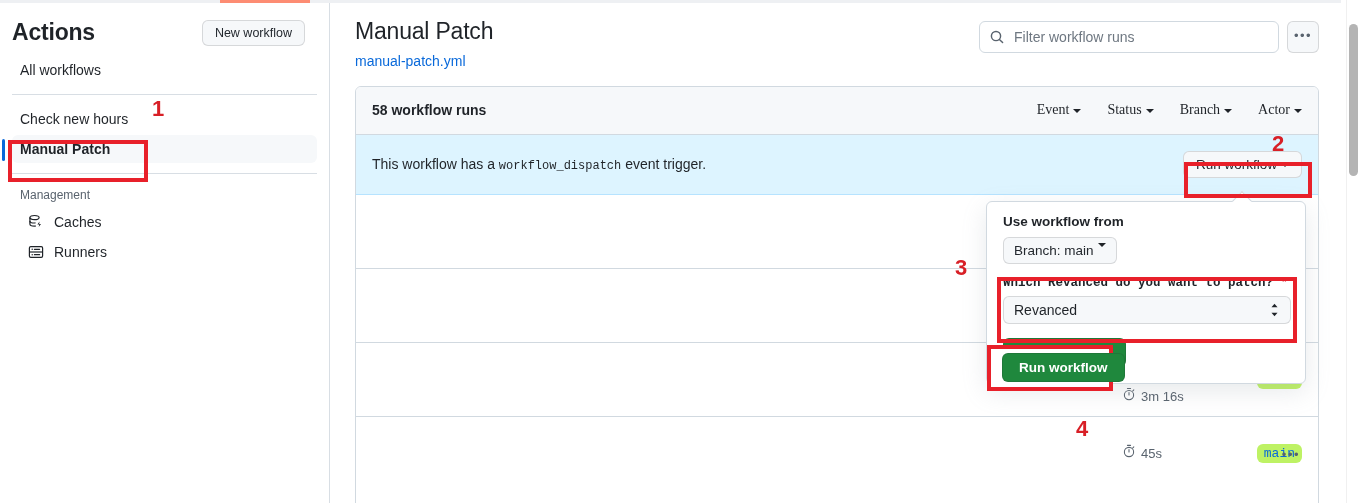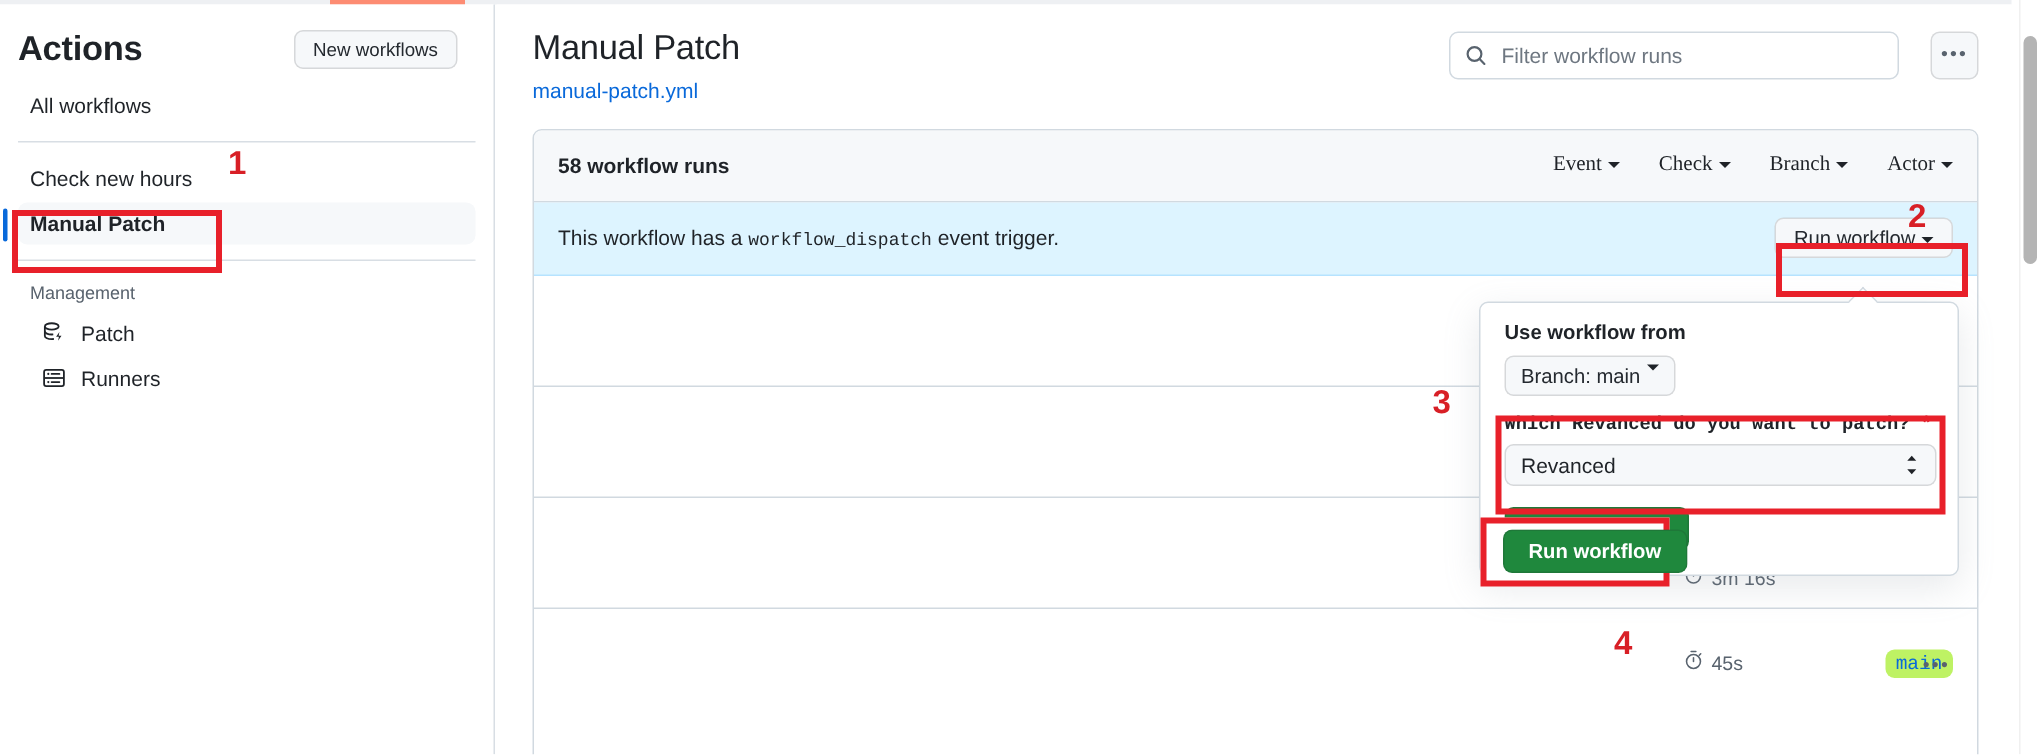--- a/index.html
+++ b/index.html
@@ -82,21 +82,21 @@
     padding: 0;
   }
   .main-header {
     display: flex; align-items: flex-start; justify-content: space-between;
     padding: 14px 22px 0 24px;
   }
   .page-title { font-size: 23px; font-weight: 400; color: #1f2328; line-height: 1.25; letter-spacing: -0.2px;}
   .page-sub { margin-top: 6px; }
   .page-sub a { font-size: 14px; color: #0969da; text-decoration: none; cursor: pointer; }
 
-  .header-right { display: flex; align-items: flex-end; gap: 21px; padding-top: 4px;}
+  .header-right { display: flex; align-items: flex-end; gap: 8px; padding-top: 4px;}
   .search-box {
     position: relative; width: 300px; height: 32px;
     border: 1px solid #d1d9e0; border-radius: 6px; background: #ffffff;
     display: flex; align-items: center; padding-left: 32px;
   }
   .search-box .s-icon { position: absolute; left: 9px; top: 7px; color: #59636e; }
   .search-input {
     border: none; outline: none; background: transparent;
     font-size: 14px; color: #59636e; width: 250px;
     font-family: "Liberation Sans", sans-serif;
@@ -127,21 +127,21 @@
     font-size: 14px; color: #1f2328; cursor: pointer; white-space: nowrap;
   }
   .caret {
     display: inline-block; width: 0; height: 0; margin-left: 4px;
     border-left: 4px solid transparent; border-right: 4px solid transparent;
     border-top: 4px solid #1f2328; vertical-align: middle;
   }
 
   .dispatch-banner {
     background: #ddf4ff; border-bottom: 1px solid #b6e3ff;
-    height: 49px; display: flex; align-items: center;
+    height: 60px; display: flex; align-items: center;
     justify-content: space-between; padding: 0 16px 0 16px;
   }
   .dispatch-text { font-size: 14px; color: #1f2328; }
   .dispatch-text code {
     font-family: "Liberation Mono", monospace; font-size: 12px;
     background: transparent; color: #1f2328;
   }
   .run-workflow-btn {
     background: #f6f8fa; border: 1px solid rgba(31,35,40,0.15);
     border-radius: 6px; font-size: 13.5px; color: #24292f;
@@ -244,21 +244,21 @@
 
 <div id="root">
 
   <div class="topbar-track">
     <div class="topbar-fill"></div>
   </div>
 
   <div class="sidebar">
     <div class="sidebar-head">
       <div class="sidebar-title">Actions</div>
-      <button class="new-workflow-btn">New workflows</button>
+      <button class="new-workflow-btn">New workflow</button>
     </div>
 
     <ul class="nav-list">
       <li class="nav-item">
         <span>All workflows</span>
       </li>
     </ul>
 
     <div class="nav-divider"></div>
 
@@ -278,21 +278,21 @@
     <ul class="nav-list" style="padding-left:20px;">
       <li class="nav-item">
         <span class="nav-icon">
           <svg width="16" height="16" viewBox="0 0 16 16" fill="none" stroke="#1f2328" stroke-width="1.2">
             <ellipse cx="6.5" cy="3.6" rx="4.6" ry="2.1"></ellipse>
             <path d="M1.9 3.6v6.4c0 1.16 2.06 2.1 4.6 2.1 0.5 0 1-0.04 1.45-0.11"></path>
             <path d="M1.9 6.9c0 1.16 2.06 2.1 4.6 2.1 0.35 0 0.7-0.02 1.02-0.05"></path>
             <path d="M11.6 7.4l-2.2 3.1h1.9l-0.6 2.6 2.3-3.2h-1.9z" fill="#1f2328" stroke="none"></path>
           </svg>
         </span>
-        <span>Patch</span>
+        <span>Caches</span>
       </li>
       <li class="nav-item">
         <span class="nav-icon">
           <svg width="16" height="16" viewBox="0 0 16 16" fill="none" stroke="#1f2328" stroke-width="1.2">
             <rect x="1.4" y="2.6" width="13.2" height="10.8" rx="1.4"></rect>
             <path d="M1.4 8h13.2"></path>
             <circle cx="4.2" cy="5.3" r="0.72" fill="#1f2328" stroke="none"></circle>
             <circle cx="4.2" cy="10.7" r="0.72" fill="#1f2328" stroke="none"></circle>
             <path d="M6.4 5.3h5.2M6.4 10.7h5.2" stroke-linecap="round"></path>
           </svg>
@@ -325,21 +325,21 @@
         <div class="kebab-btn">•••</div>
       </div>
     </div>
 
     <div class="runs-panel">
 
       <div class="runs-toolbar">
         <div class="runs-count">58 workflow runs</div>
         <div class="filters">
           <div class="filter-btn"><span>Event</span><span class="caret"></span></div>
-          <div class="filter-btn"><span>Check</span><span class="caret"></span></div>
+          <div class="filter-btn"><span>Status</span><span class="caret"></span></div>
           <div class="filter-btn"><span>Branch</span><span class="caret"></span></div>
           <div class="filter-btn"><span>Actor</span><span class="caret"></span></div>
         </div>
       </div>
 
       <div class="dispatch-banner">
         <div class="dispatch-text">
           <span>This workflow has a</span>
           <code>workflow_dispatch</code>
           <span>event trigger.</span>

